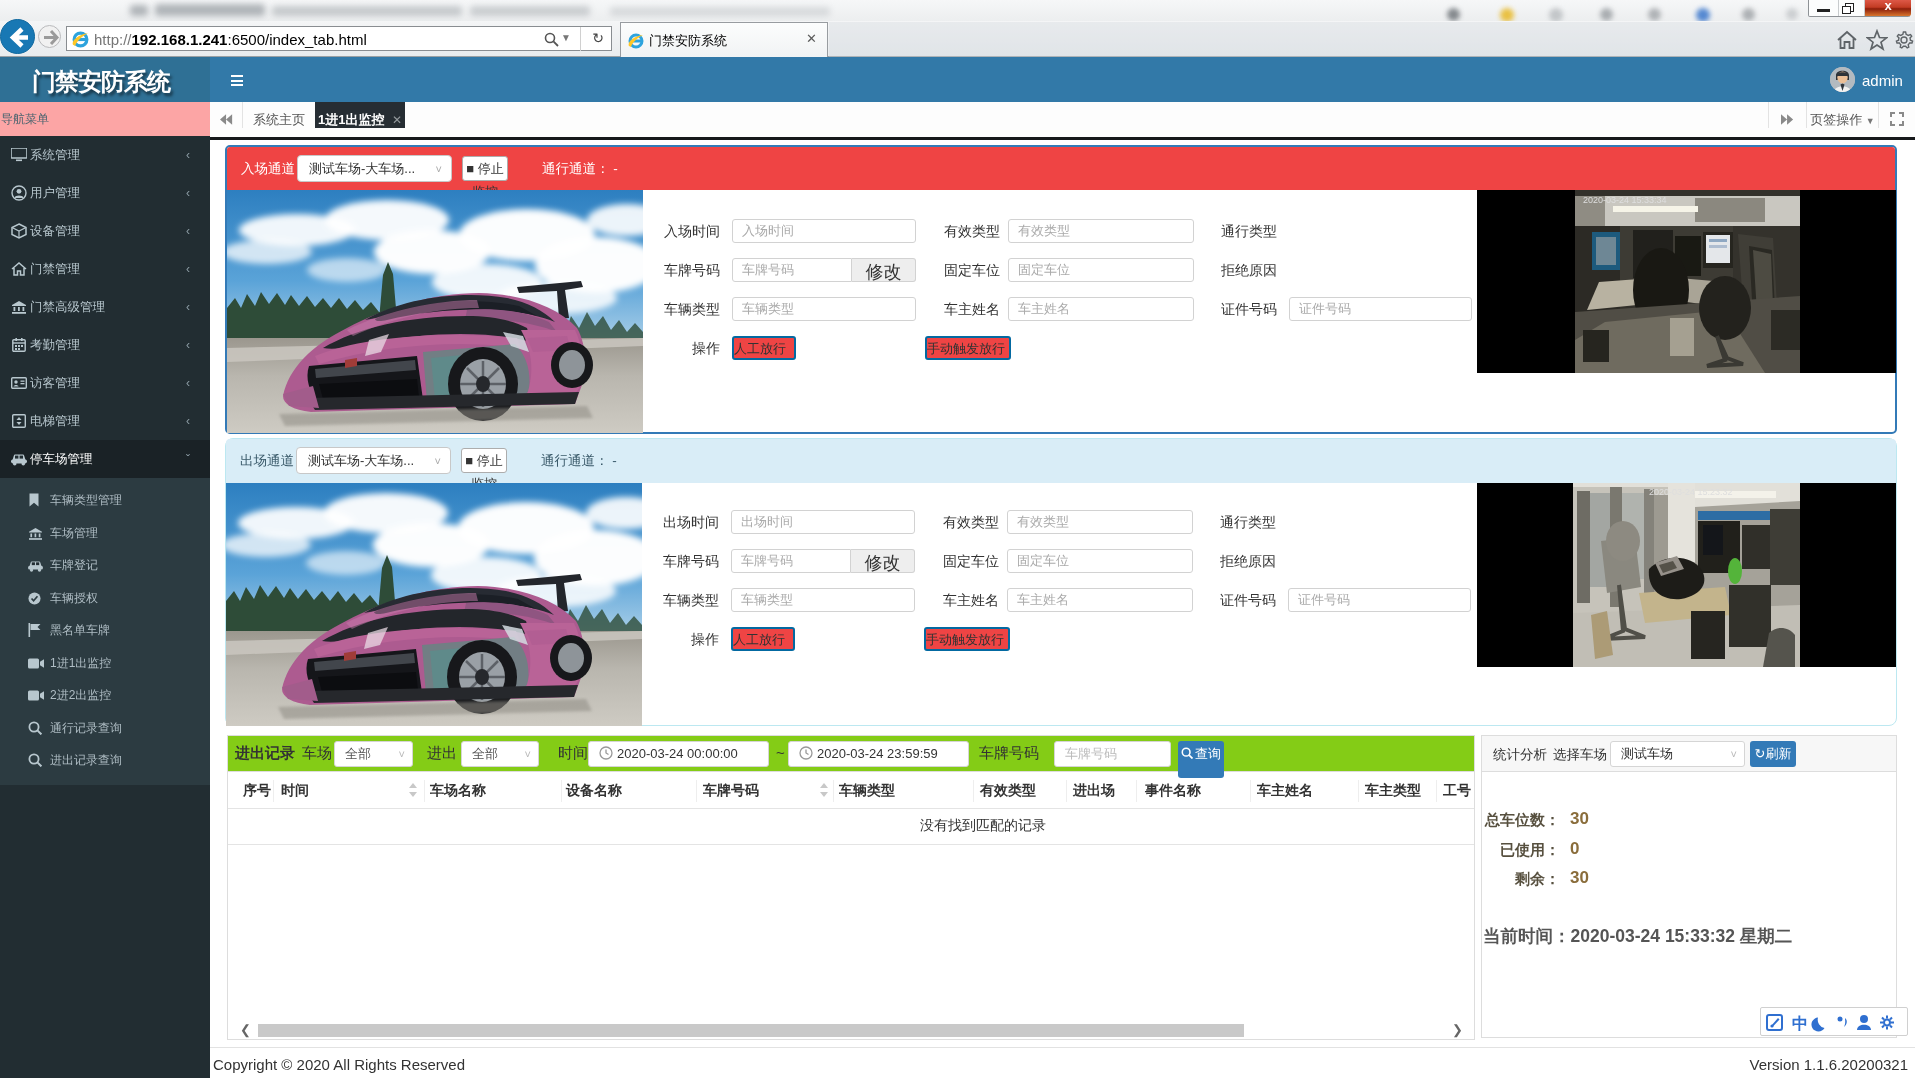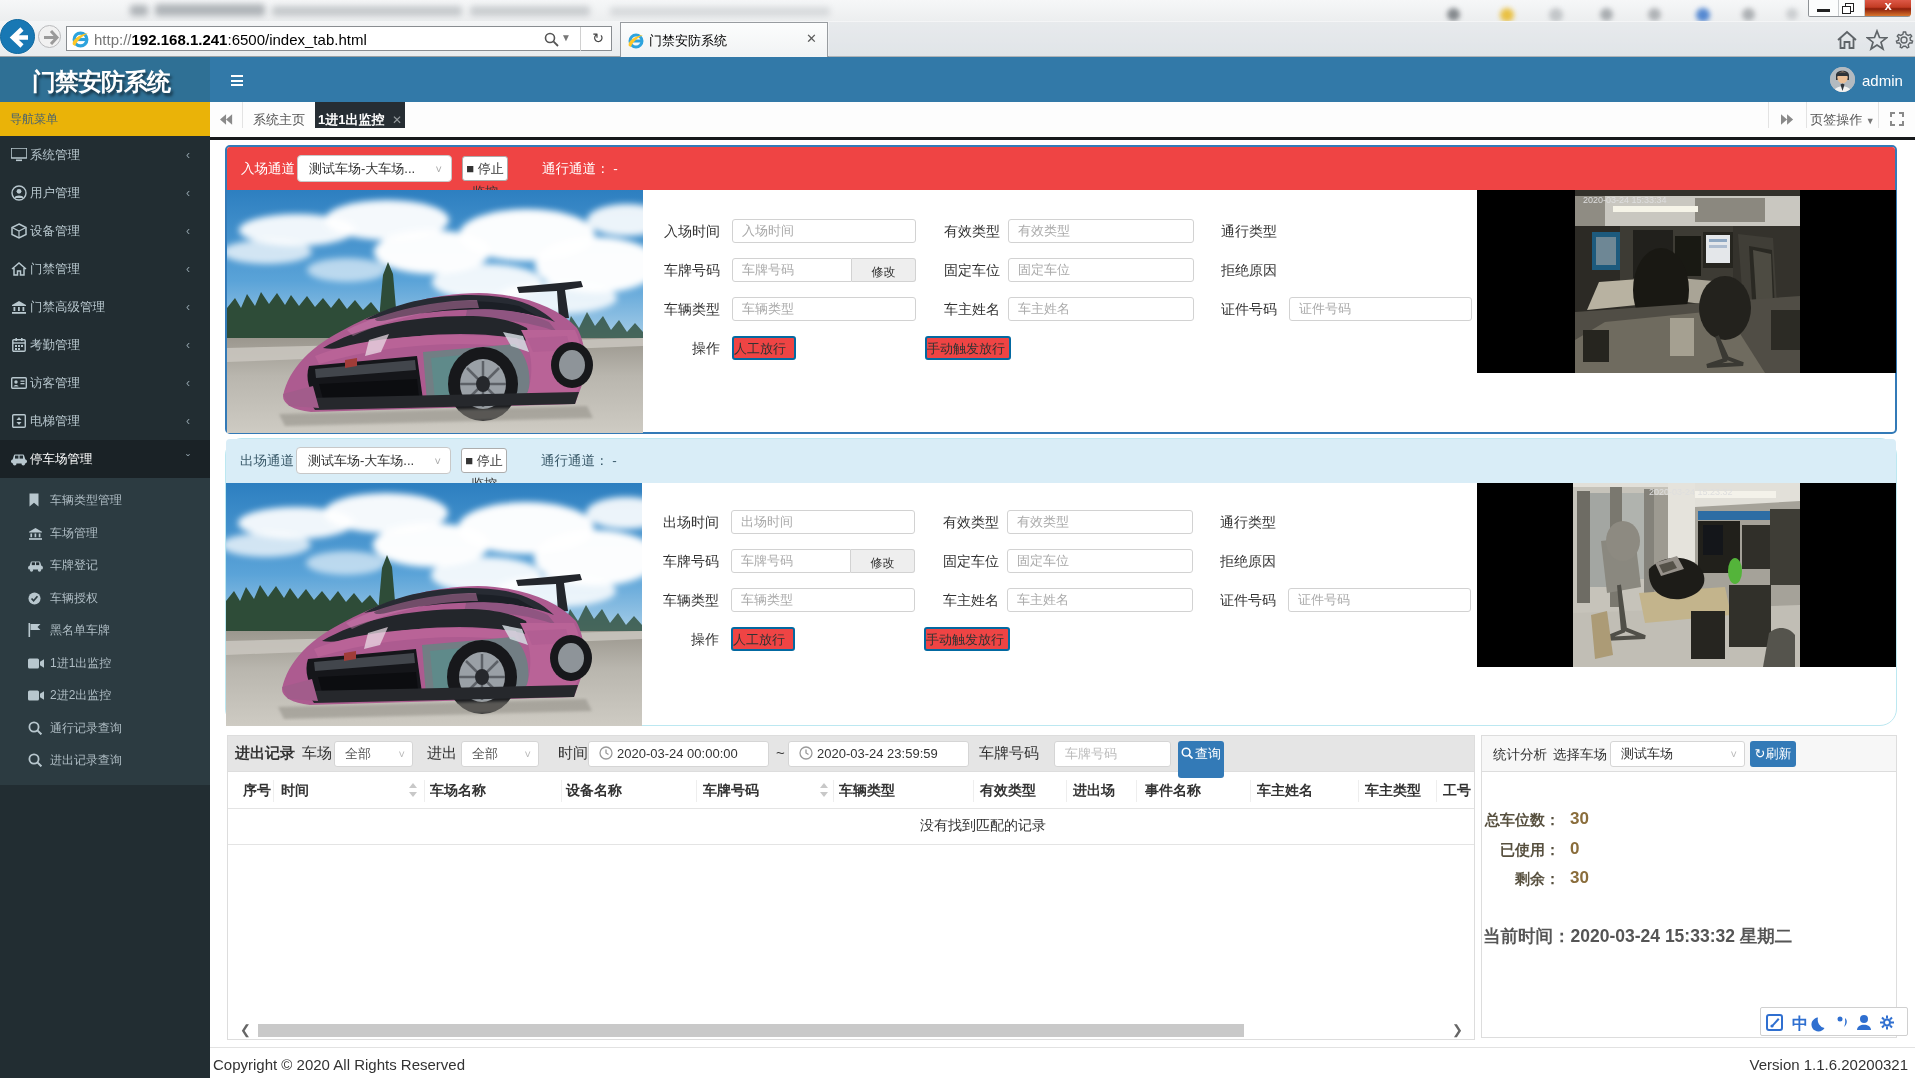--- a/index.html
+++ b/index.html
@@ -31,21 +31,21 @@
 #appheader { left:0; top:57px; width:1915px; height:45px; background:#3279a8; }
 #logoblock { position:absolute; left:0; top:0; width:210px; height:45px; background:#2f7095; }
 #logo { position:absolute; left:32px; top:9px; font-size:24px; font-weight:bold; color:#fff; text-shadow:2px 3px 3px rgba(0,0,0,0.55); letter-spacing:-1px; }
 #hamb { position:absolute; left:231px; top:18px; width:12px; height:12px; }
 #hamb div { height:2px; background:#fff; margin-bottom:2.5px; }
 #avatar { position:absolute; left:1830px; top:10px; width:25px; height:25px; border-radius:50%; background:#b7bcc2; overflow:hidden; }
 #adminname { position:absolute; left:1862px; top:15px; color:#fff; font-size:15px; }
 
 
 #sidebar { left:0; top:102px; width:210px; height:976px; background:#222d32; }
-#navhead { height:34px; line-height:34px; background:#eab308; color:#4b646f; font-size:12px; padding-left:10px; }
+#navhead { height:34px; line-height:34px; background:#fca5a5; color:#4b646f; font-size:12px; padding-left:1px; }
 .mitem { position:relative; height:38px; line-height:38px; color:#b8c7ce; font-size:12.5px; }
 .mitem .icn { position:absolute; left:11px; }
 .mitem .tx { position:absolute; left:30px; }
 .mitem .ar { position:absolute; right:20px; top:0; font-size:12px; color:#8d9da5; }
 #pkitem { background:#1a2226; color:#fff; }
 #submenu { background:#2c3b41; padding:6px 0 8px 0; }
 .sitem { position:relative; height:32.5px; line-height:32.5px; color:#b0bec5; font-size:12px; }
 .sitem .sic { position:absolute; left:28px; }
 .sitem .tx { position:absolute; left:50px; }
 
@@ -53,36 +53,36 @@
 #tabbar { left:210px; top:102px; width:1705px; height:38px; background:#fdfdfd; border-bottom:3px solid #17191b; }
 .tbtn { position:absolute; top:0; height:26px; line-height:35px; text-align:center; color:#555; font-size:13px; }
 #tb-home { left:32px; width:73px; background:#fdfdfd; border-left:1px solid #e3e3e3; }
 #tb-active { left:105px; width:90px; background:#262d33; color:#fff; font-weight:bold; }
 #tb-active .x { color:#93999d; font-weight:normal; margin-left:4px; font-size:12px; }
 
 
 .panel { position:absolute; left:225px; width:1672px; background:#fff; }
 #panel-in { top:145px; height:289px; border:2px solid #337ab7; border-radius:5px; }
 #panel-in .phead { height:43px; background:#ef4444; border-radius:3px 3px 0 0; color:#fff; }
-#panel-out { top:438px; height:288px; border:1px solid #bce8f1; border-radius:17px; }
+#panel-out { top:438px; height:288px; border:1px solid #bce8f1; border-radius:8px; }
 #panel-out .phead { height:44px; background:#d9edf7; border-radius:4px 4px 0 0; color:#3a5a6a; }
 .phead .lab1 { position:absolute; left:14px; top:13px; font-size:13.5px; }
 .phead .sel { position:absolute; left:70px; top:8px; width:155px; height:27px; background:#fff; border:1px solid #c8c8c8; border-radius:4px; font-size:13px; color:#333; line-height:25px; padding-left:11px; }
 .phead .sel .chev { position:absolute; right:9px; top:1px; color:#a8a8a8; font-size:11px; }
 .phead .stopbtn { position:absolute; left:235px; top:9px; width:46px; height:25px; background:#fff; border:1px solid #adadad; border-radius:3px; font-size:13px; color:#333; line-height:23px; text-align:center; }
 .phead .lab2 { position:absolute; left:315px; top:13px; font-size:13.5px; }
 .cam { position:absolute; background:#000; }
 .form-label { position:absolute; width:90px; text-align:right; font-size:14px; color:#333; height:24px; line-height:24px; }
 .form-input { position:absolute; height:24px; border:1px solid #d2d2d2; border-radius:3px; background:#fff; font-size:13px; color:#aaa; line-height:22px; padding-left:9px; }
 .btn-white { position:absolute; height:24px; background:#ef4444; border:2px solid #0369a1; border-radius:3px; font-size:13px; color:#333; text-align:left; line-height:22px; }
-.grp-btn { position:absolute; height:24px; background:#eee; border:1px solid #d2d2d2; border-left:none; border-radius:0 3px 3px 0; font-size:12px; color:#333; text-align:center; line-height:26px; }
+.grp-btn { position:absolute; height:24px; background:#eee; border:1px solid #d2d2d2; border-left:none; border-radius:0 3px 3px 0; font-size:18px; color:#333; text-align:center; line-height:26px; }
 
 
 #records { left:227px; top:735px; width:1248px; height:305px; border:1px solid #ddd; background:#fff; }
-#recfilter { position:absolute; left:0; top:0; width:1246px; height:36px; background:#e5e5e5; border-bottom:1px solid #ddd; }
+#recfilter { position:absolute; left:0; top:0; width:1246px; height:36px; background:#84cc16; border-bottom:1px solid #ddd; }
 #recfilter .flab { position:absolute; top:8px; font-size:15px; color:#333; }
 .fsel { position:absolute; top:5px; height:26px; background:#fff; border:1px solid #d5d5d5; border-radius:3px; font-size:13px; color:#555; line-height:24px; padding-left:10px; }
 .fsel .chev { position:absolute; right:7px; top:0; color:#b8b8b8; font-size:11px; }
 #qbtn { position:absolute; left:950px; top:5px; width:46px; height:37px; background:#337ab7; border-radius:3px; color:#fff; font-size:13px; line-height:26px; text-align:center; }
 .th { position:absolute; top:0; height:36px; line-height:36px; font-size:14px; font-weight:bold; color:#333; }
 #norec { position:absolute; left:0; top:73px; width:1246px; height:36px; border-bottom:1px solid #e4e4e4; }
 #norec span { position:absolute; left:755px; top:8px; transform:translateX(-50%); font-size:14px; color:#333; white-space:nowrap; }
 #hscroll { position:absolute; left:0px; top:285px; width:1246px; height:19px; }
 #hthumb { position:absolute; left:30px; top:3px; width:986px; height:13px; background:#c9c9c9; }
 

